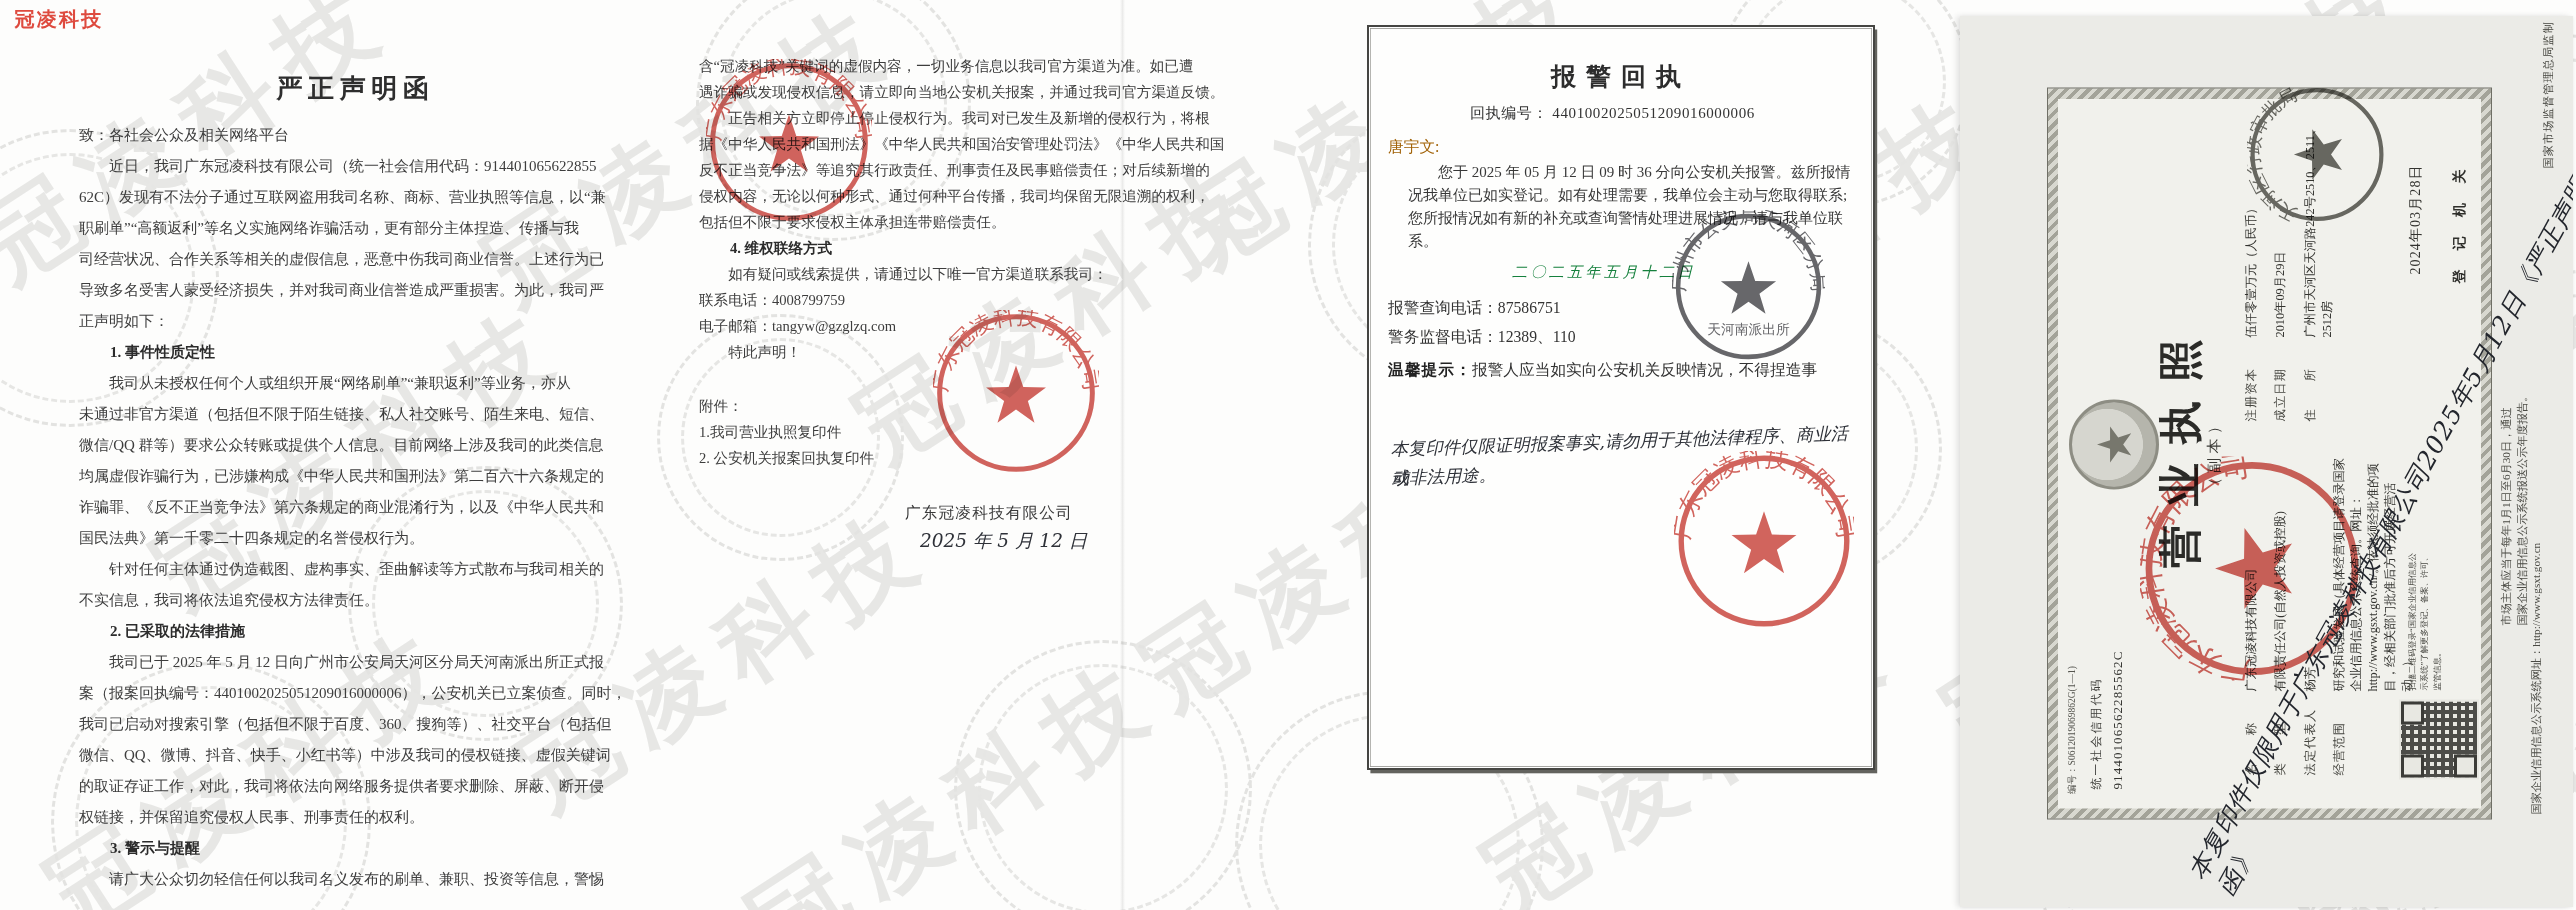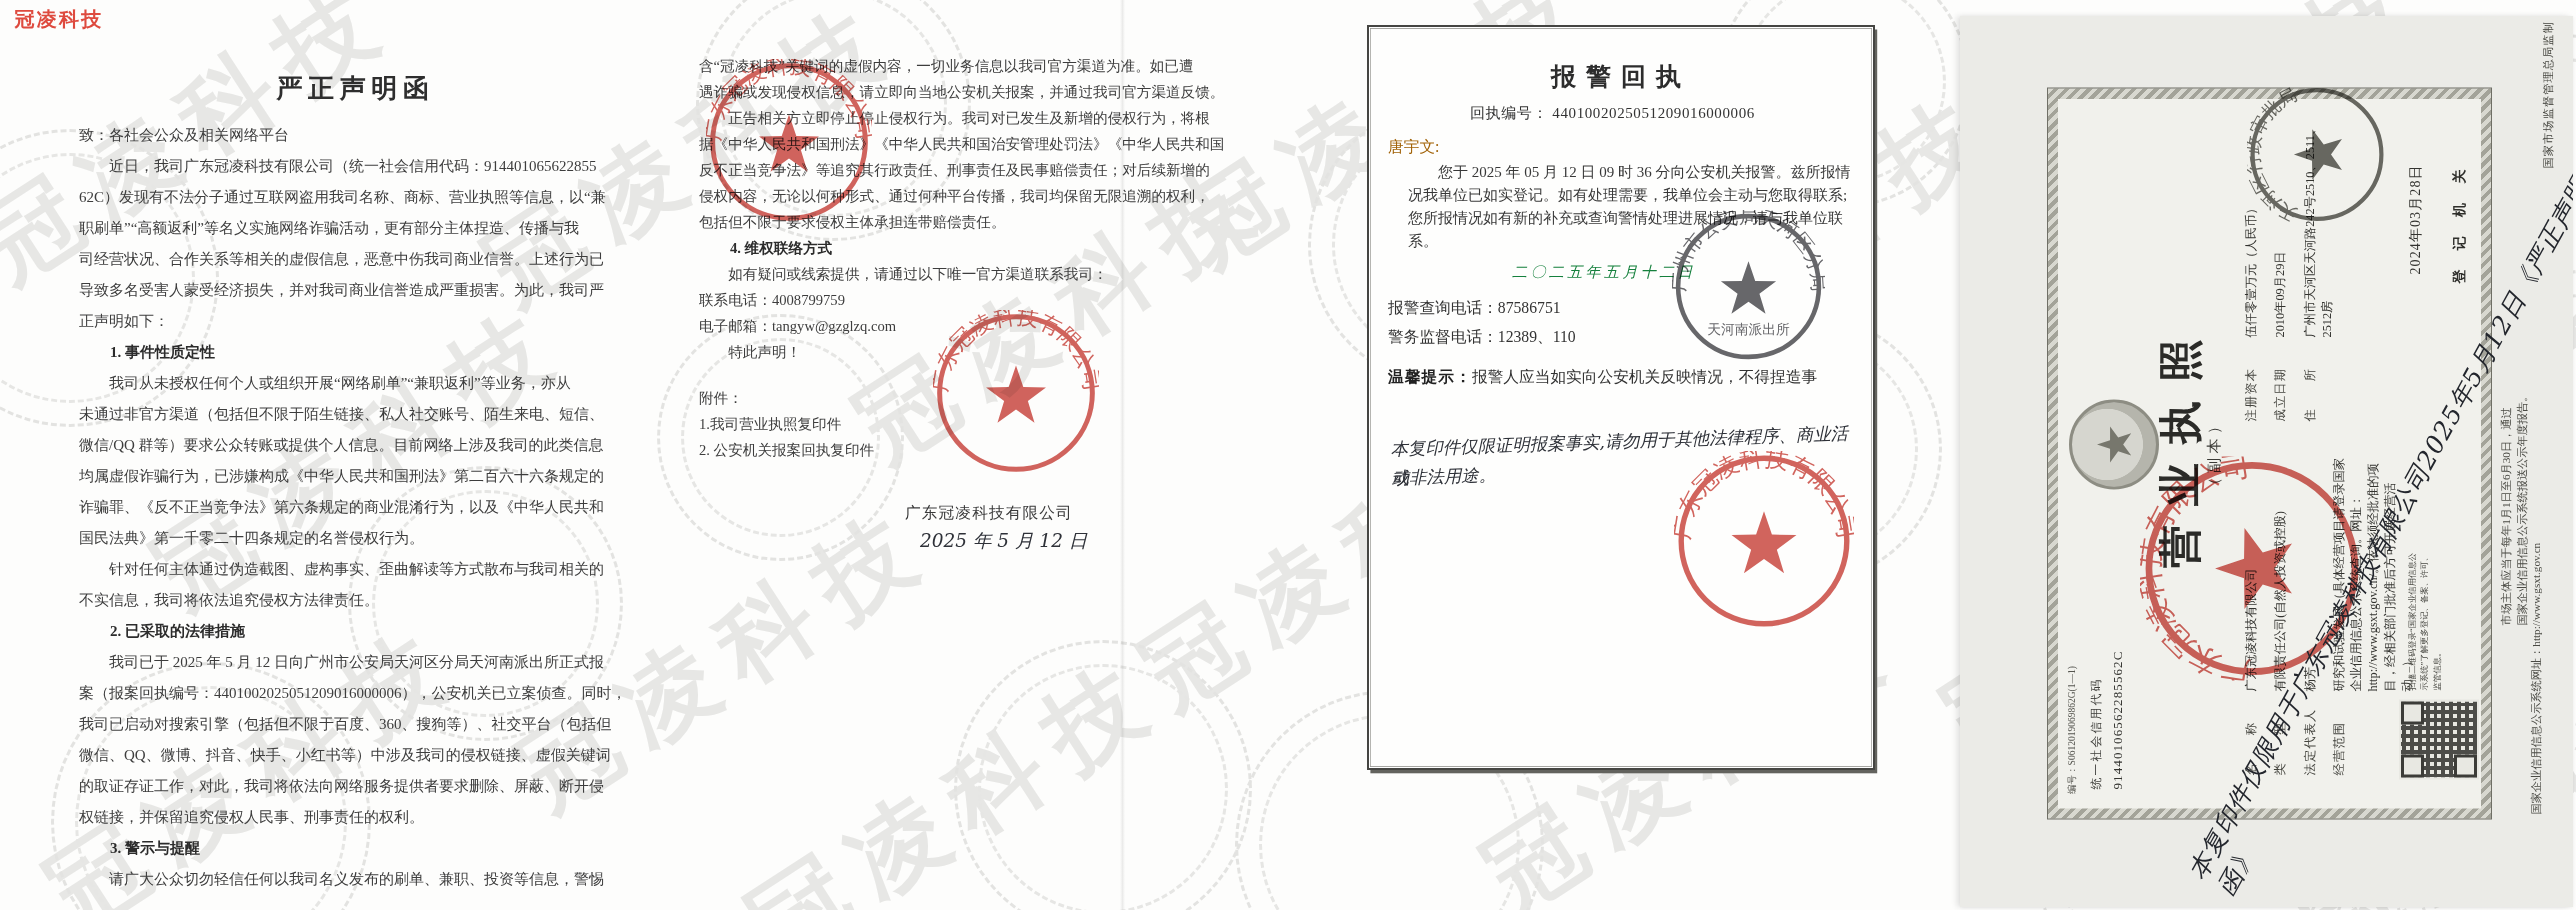--- a/index.html
+++ b/index.html
@@ -16,37 +16,37 @@
            font-weight:bold;font-size:20px;color:#de4a3e;letter-spacing:2.2px;}
   
   .fold{position:absolute;left:1120px;top:0;width:4.5px;height:910px;
         background:linear-gradient(90deg,rgba(0,0,0,0) 0,rgba(0,0,0,.07) 50%,rgba(0,0,0,0) 100%);}
   .st-title{position:absolute;left:79px;top:71px;width:553px;text-align:center;
             font-size:26px;font-weight:bold;letter-spacing:5.6px;color:#2e2e2e;}
   .col{position:absolute;font-size:15px;color:#3d3d3d;}
   .col .ln{height:31px;line-height:31px;white-space:nowrap;}
   .col2 .ln{height:26px;line-height:26px;font-size:14.6px;}
   .ln.hd{font-weight:bold;padding-left:31px;color:#2c2c2c;}
-  .ln.mt{margin-top:20px;}
+  .ln.mt{margin-top:28px;}
   .sig{position:absolute;left:905px;top:503px;font-size:15.7px;color:#3a3a3a;letter-spacing:1.1px;}
   .sig-date{position:absolute;left:920px;top:528px;font-size:18.5px;}
   .hand{font-family:"DejaVu Serif","Liberation Serif",serif;font-style:italic;color:#2e3138;}
   
   .receipt{position:absolute;left:1367px;top:25px;width:504px;height:741px;background:#fefefd;
            border:2.8px solid #454542;box-shadow:2.8px 3.9px 0 -0.6px #63635e, inset 0 0 0 1.1px #fff, inset 0 0 0 1.7px #8a8a85;}
   .rc-title{position:absolute;left:0;top:33px;width:100%;text-align:center;font-size:25px;
             font-weight:bold;letter-spacing:10px;color:#2d2d2d;}
   .rc-num{position:absolute;left:101px;top:77px;font-size:15px;letter-spacing:0.6px;color:#333;}
   .rc-addr{position:absolute;left:19px;top:110px;font-size:15.7px;color:#a16207;}
   .rc-body{position:absolute;left:19px;top:134px;width:471px;font-size:15px;color:#383838;}
   .rc-body .ln{height:23px;line-height:23px;white-space:nowrap;margin-left:20px;}
   .rc-date{position:absolute;left:143px;top:236px;font-size:15px;letter-spacing:3.4px;color:#15803d;font-style:italic;}
   .rc-phone{position:absolute;left:19px;font-size:15.7px;color:#333;}
   .rc-tip{position:absolute;left:19px;top:330px;width:471px;font-size:15.7px;color:#333;}
-  .rc-tip .ln{height:26px;line-height:26px;white-space:nowrap;margin-top:7px;}
+  .rc-tip .ln{height:26px;line-height:26px;white-space:nowrap;}
   .rc-tip b{letter-spacing:1.1px;color:#222;}
   .rc-note{position:absolute;left:22.4px;top:400px;width:471px;font-size:17.4px;transform:rotate(-2deg);}
   .rc-note .ln{height:29px;line-height:29px;}
   
   .seal{position:absolute;opacity:.82;mix-blend-mode:multiply;}
   
   .license{position:absolute;left:1960px;top:15.7px;width:613px;height:891px;background:#ebebe7;
            box-shadow:-4.5px 0 5.6px rgba(0,0,0,.10), 1.1px 1.1px 3.4px rgba(0,0,0,.08);overflow:hidden;}
   .lic-up{position:absolute;left:50%;top:50%;width:895px;height:612px;
           transform:translate(-50%,-50%) rotate(-90deg);}

